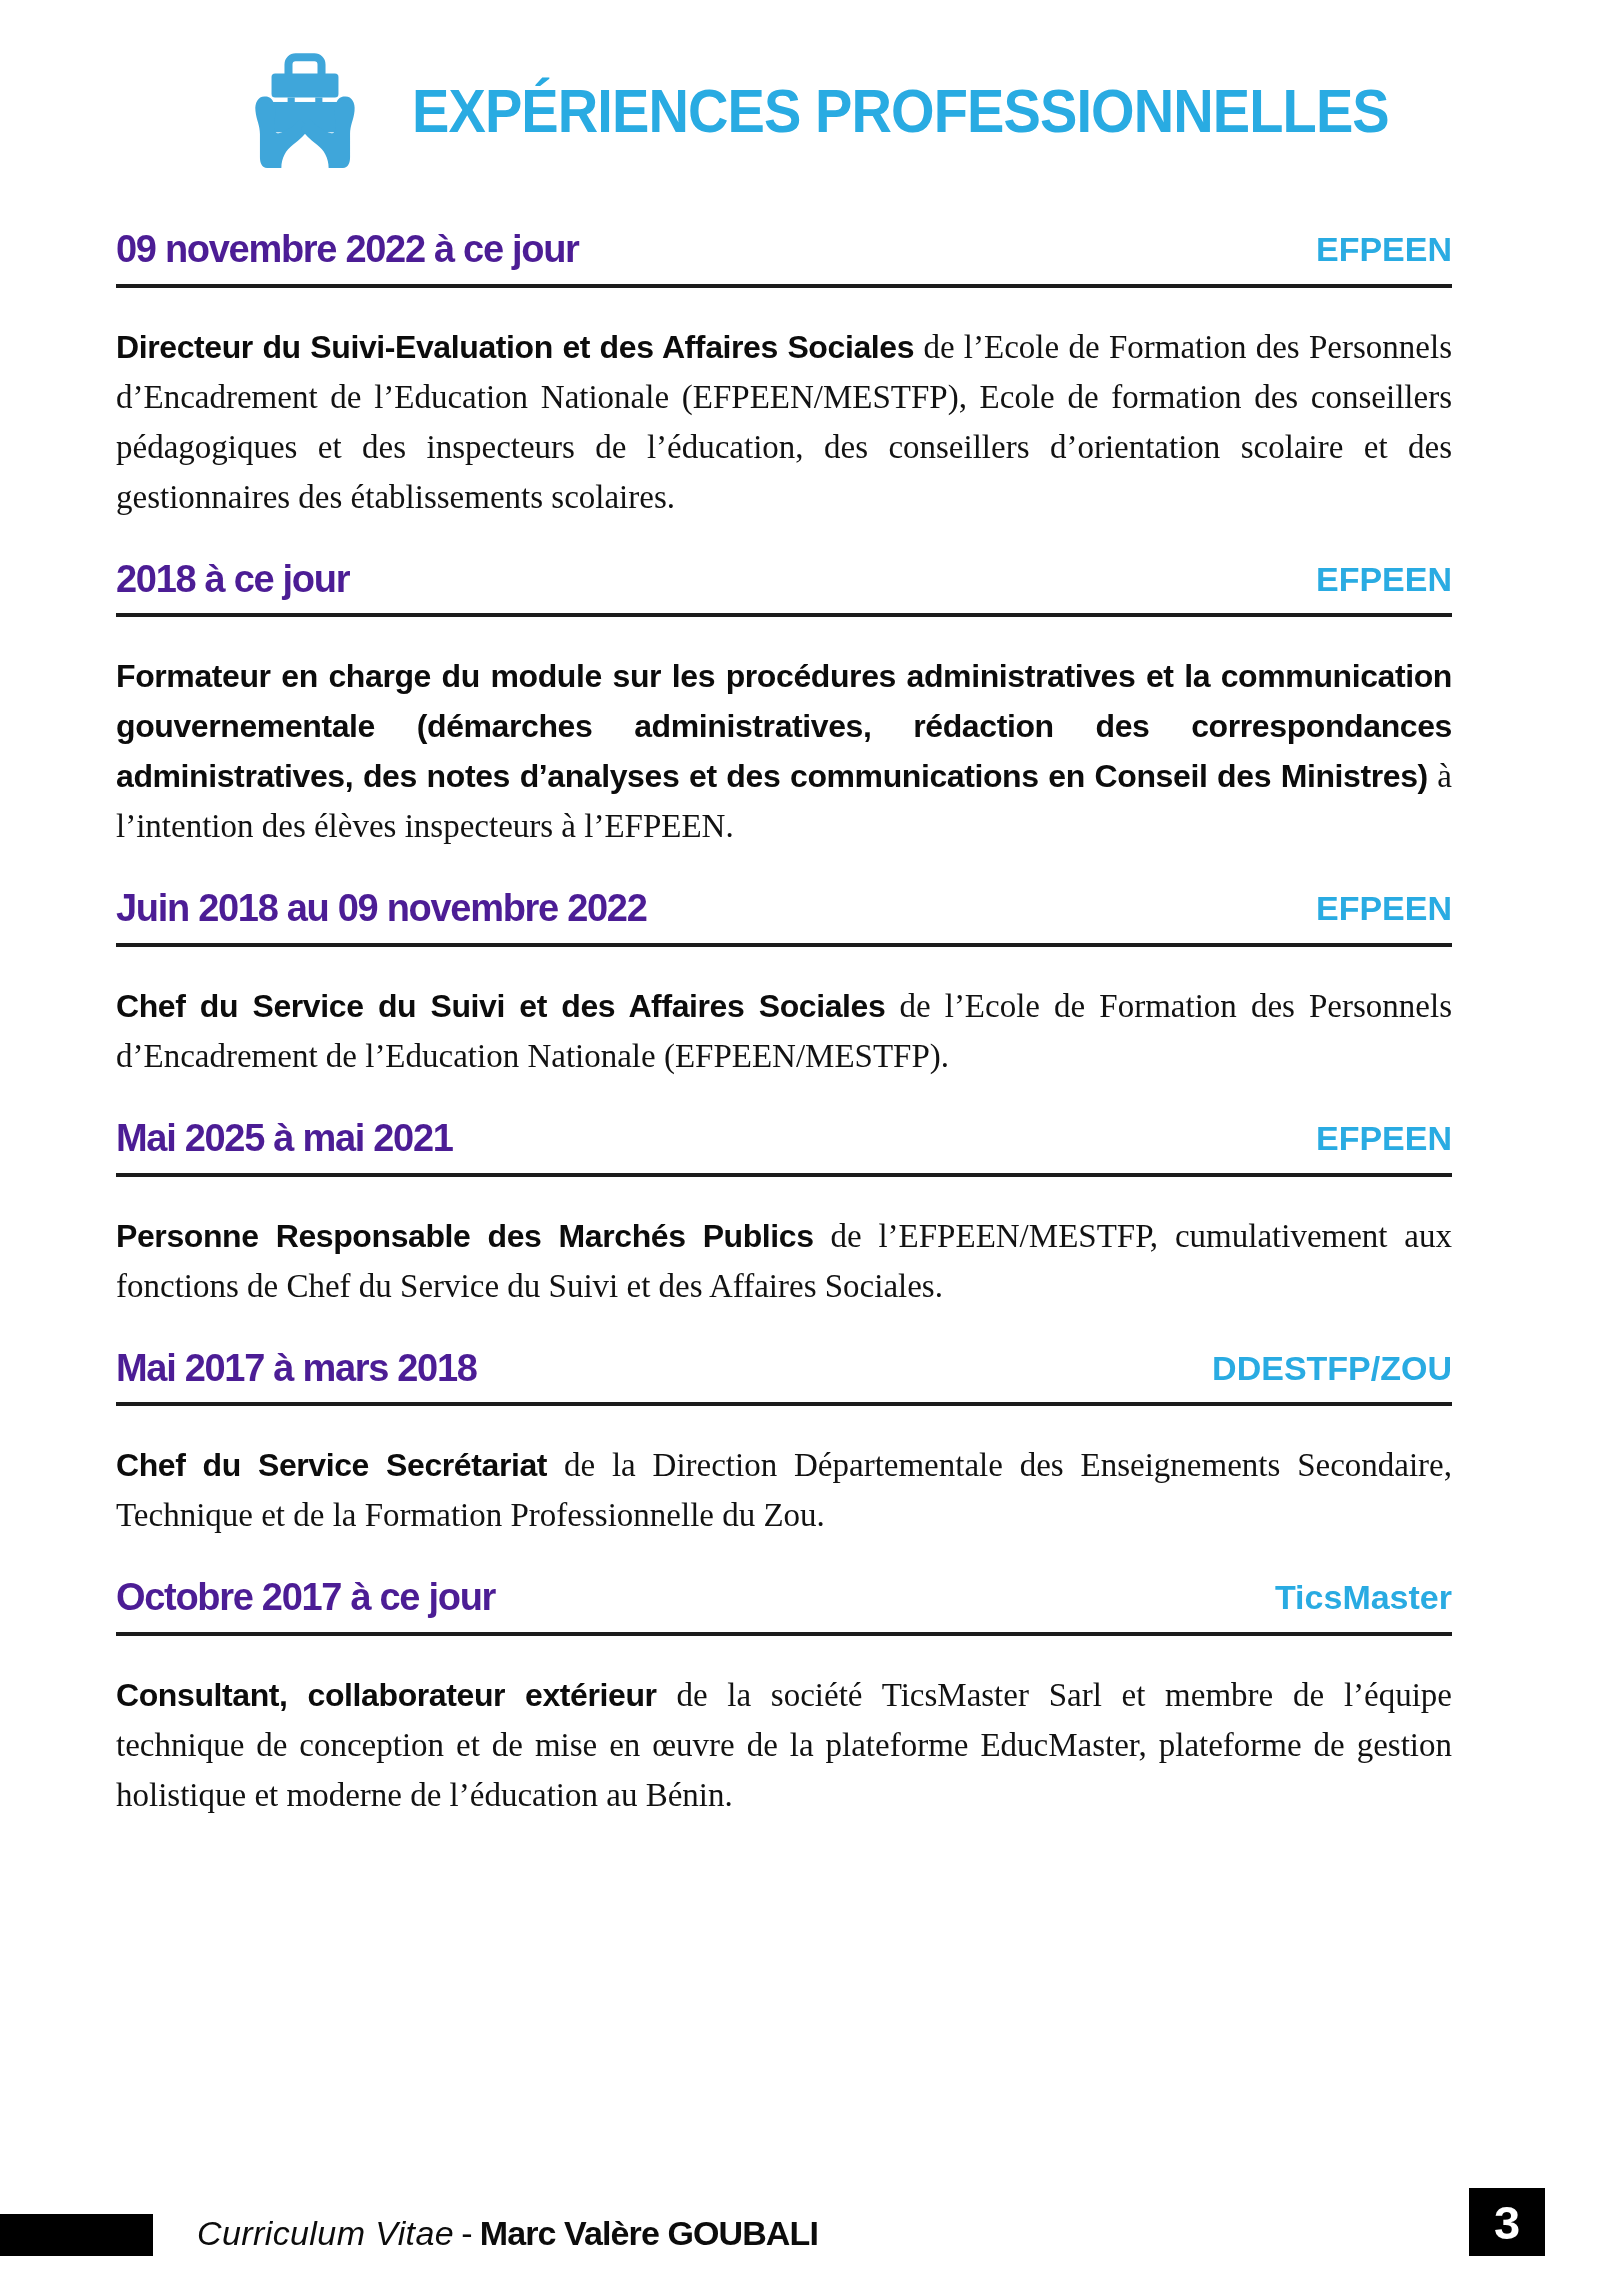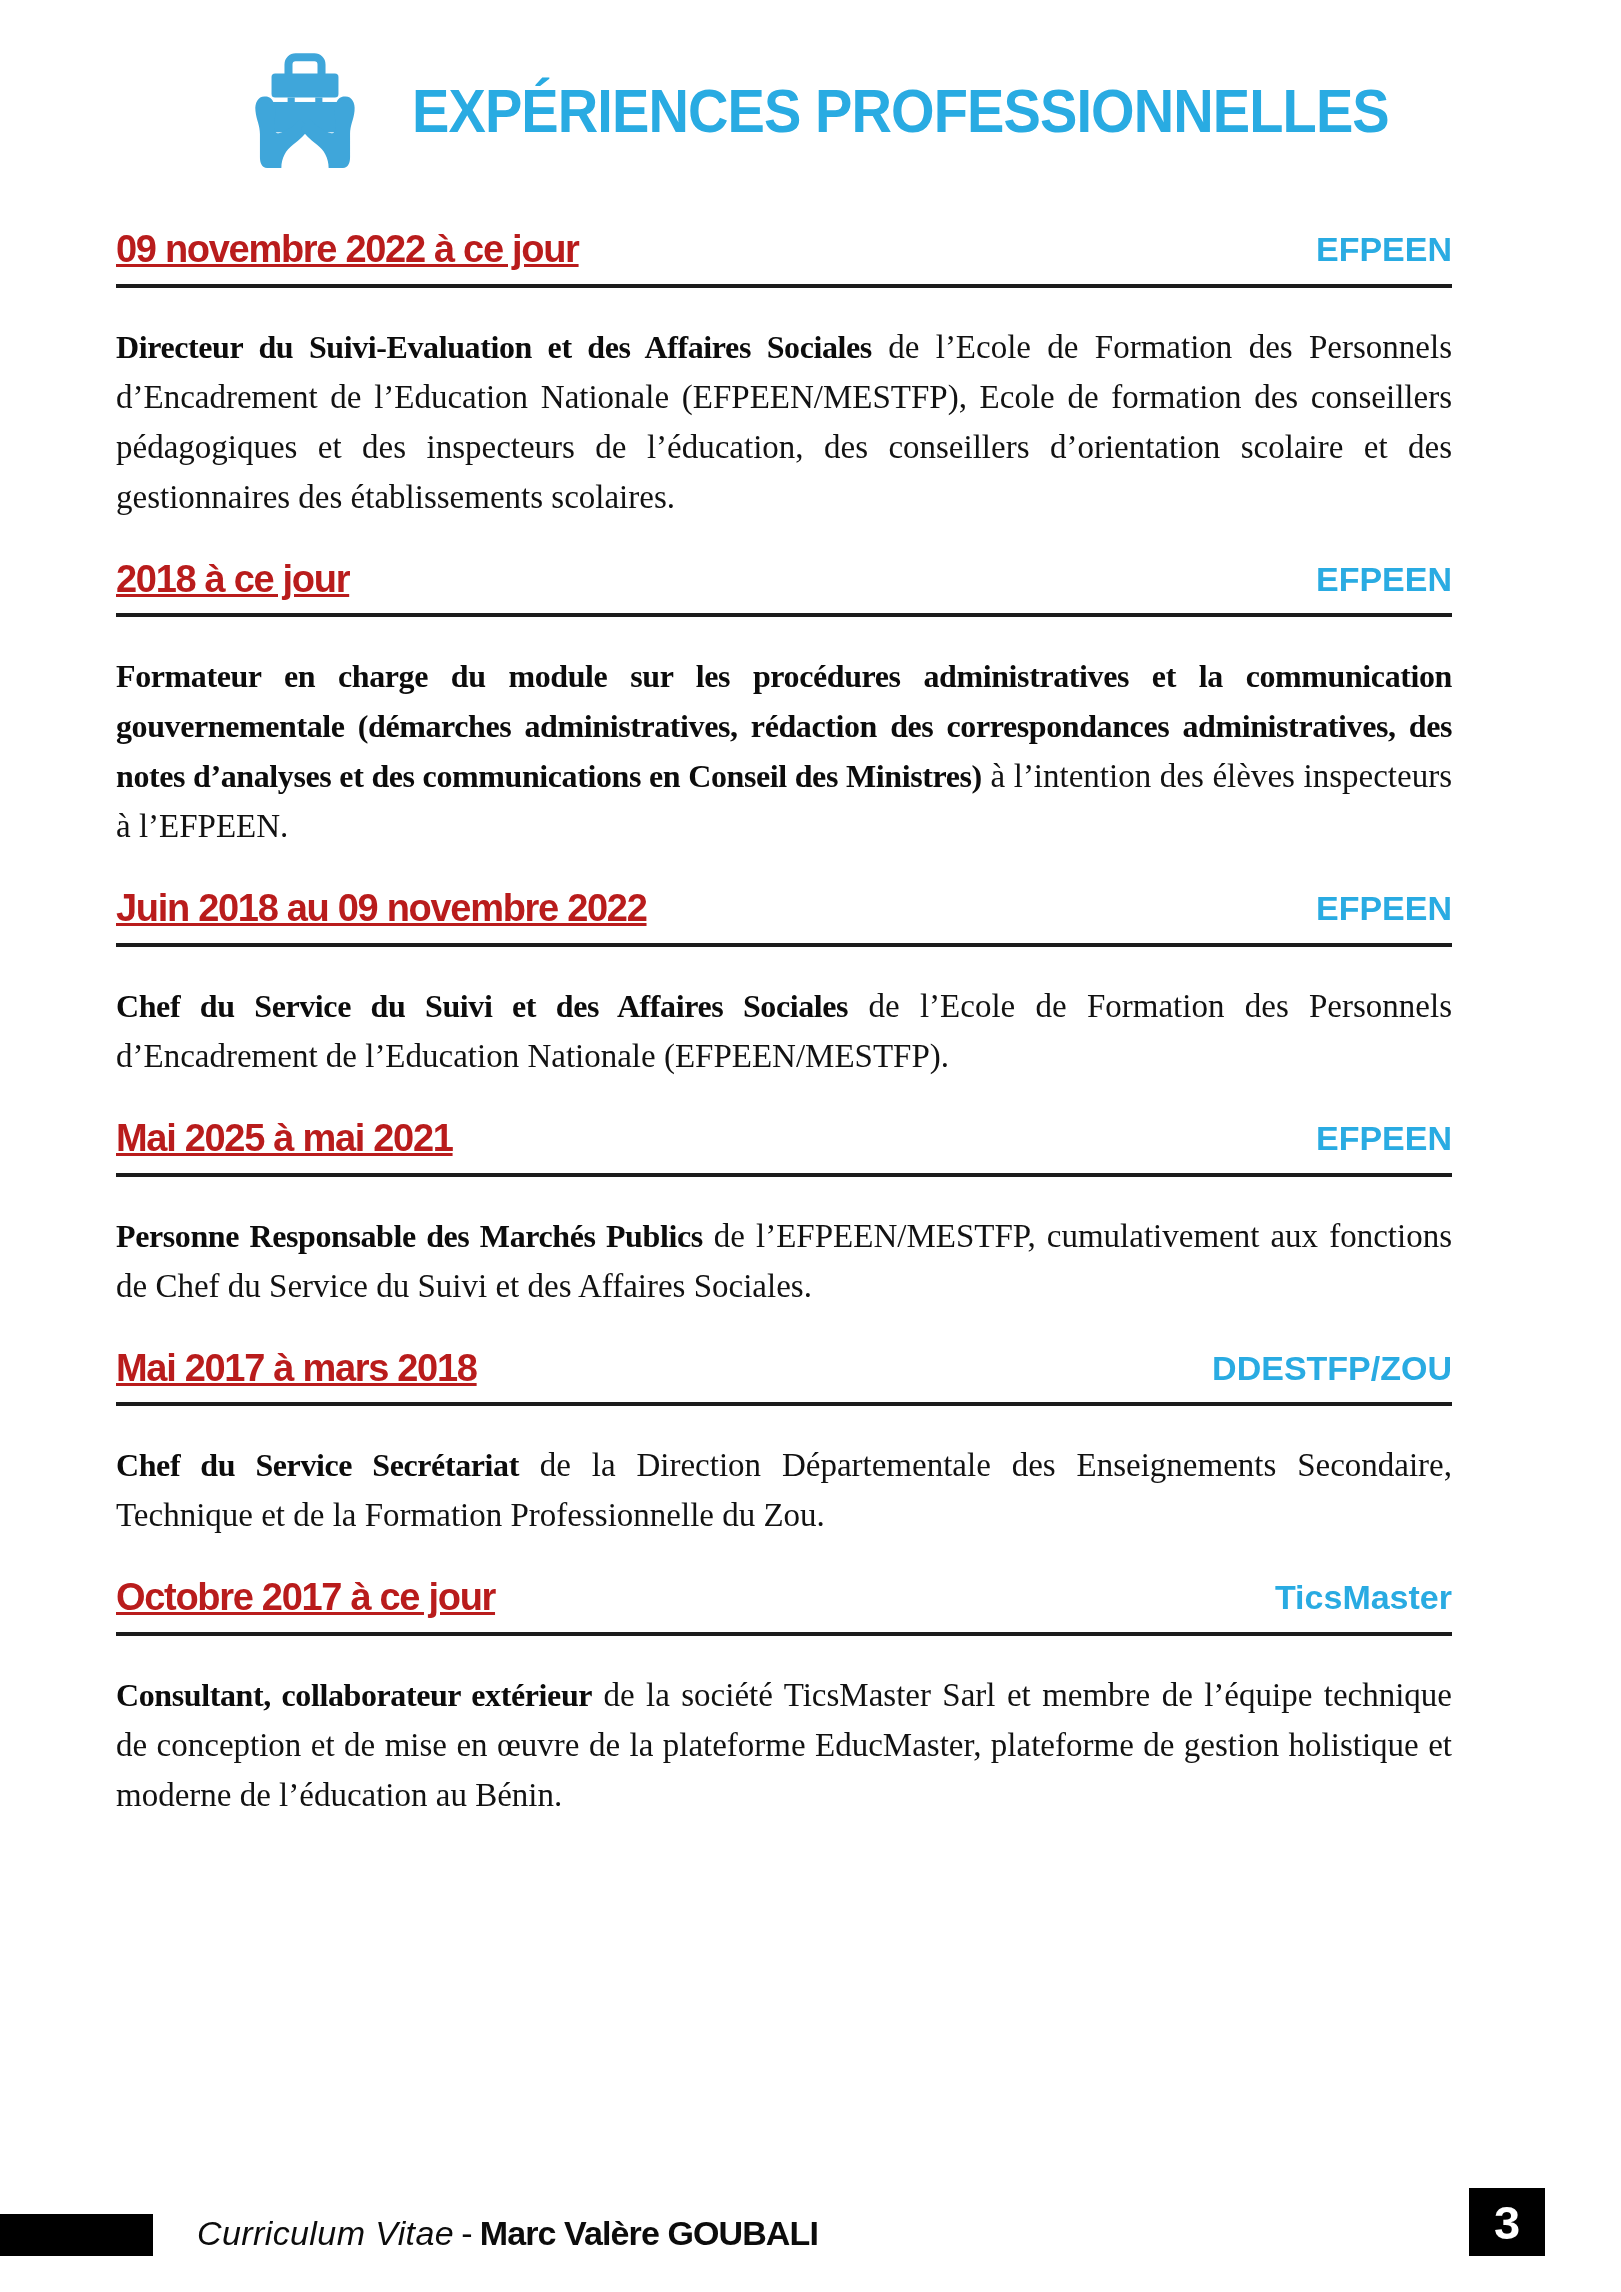--- a/index.html
+++ b/index.html
@@ -27,39 +27,38 @@
   
   .entries{
     position:absolute;top:226px;left:116px;width:1336px;
   }
   .entry{margin-bottom:34px;}
   .entry-head{
     display:flex;justify-content:space-between;align-items:flex-end;
     line-height:47px;
   }
   .period{
-    font-size:38px;font-weight:bold;letter-spacing:-1.3px;color:#b91c1c;
+    font-size:38px;font-weight:bold;letter-spacing:-1.3px;color:#4c1d95;
     white-space:nowrap;
-    text-decoration:underline;
   }
   .org{
     font-size:34px;font-weight:bold;letter-spacing:0;color:#29abe2;
     white-space:nowrap;
   }
   .rule{
     height:0;border-bottom:4.5px solid #1b1b1b;
     margin-top:10.7px;margin-bottom:34px;
   }
   .body{
     font-family:"Liberation Serif",serif;
     font-size:33px;line-height:50px;
     text-align:justify;color:#121212;
   }
   .role{
-    font-family:Liberation Serif, serif;
+    font-family:Liberation Sans, sans-serif;
     font-weight:bold;font-size:32px;letter-spacing:-0.4px;
     color:#0c0c0c;
   }
   
   .footer-bar{
     position:absolute;left:0;top:2214px;width:153px;height:42px;background:#000;
   }
   .footer-text{
     position:absolute;left:197px;top:2210px;
     font-size:34px;line-height:47px;white-space:nowrap;color:#0c0c0c;

